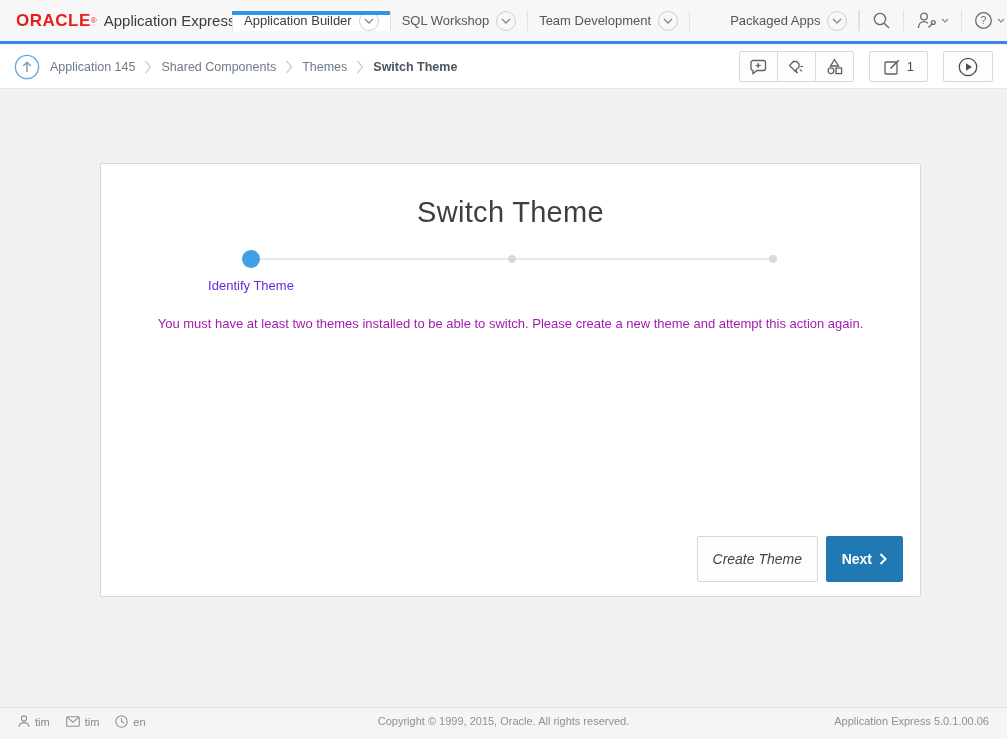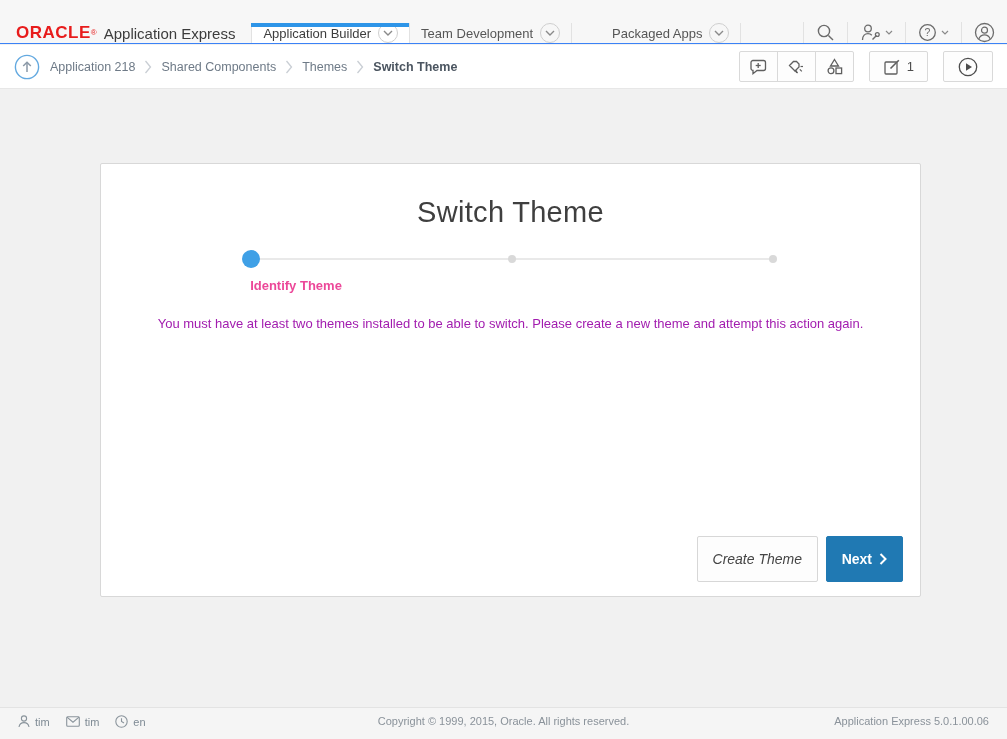--- a/index.html
+++ b/index.html
@@ -13,22 +13,22 @@
   body{
     font-family:"Liberation Sans","DejaVu Sans",sans-serif;
     background:#f1f1f1;
     position:relative;
     color:#404040;
   }
 
   
   .header{
     position:absolute;top:0;left:0;width:1007px;height:44px;
-    background:#f7f7f7;border-bottom:1px solid #3b82f6;
-    display:flex;align-items:flex-end;
+    background:#f7f7f7;border-bottom:3px solid #3b82f6;
+    display:flex;align-items:center;
   }
   .logo{display:flex;align-items:center;padding:0 16px;min-width:232px;}
   .logo-brand{color:var(--oracle-red);font-weight:bold;font-size:17px;letter-spacing:.5px;}
   .logo-reg{color:var(--oracle-red);font-size:8px;vertical-align:top;line-height:10px;}
   .logo-product{color:#3c3c3c;font-size:15px;margin-left:7px;white-space:nowrap;}
   .tabs{display:flex;align-items:stretch;flex-shrink:1;}
   .tab{
     position:relative;display:flex;align-items:center;gap:7px;
     padding:0 11px;border-left:1px solid #e2e2e2;cursor:pointer;
     font-size:13px;color:#565656;white-space:nowrap;
@@ -85,21 +85,21 @@
   .progress-line{position:absolute;top:94px;left:150px;width:522px;height:2px;background:#e9e9e9;}
   .dot-active{
     position:absolute;top:86px;left:141px;width:18px;height:18px;border-radius:50%;
     background:var(--wizard-dot-blue);
   }
   .dot-pending{position:absolute;width:8px;height:8px;border-radius:50%;background:#d9d9d9;top:91px;}
   .dot-mid{left:407px;}
   .dot-end{left:668px;}
   .step-label{
     position:absolute;top:114px;left:150px;transform:translateX(-50%);
-    font-size:13px;font-weight:bold;color:#ec4899;white-space:nowrap;margin-left:45px;
+    font-size:13px;font-weight:normal;color:#6d28d9;white-space:nowrap;
   }
   .wizard-msg{
     position:absolute;top:152px;left:0;width:100%;
     text-align:center;font-size:13px;color:#a21caf;
   }
   .btn{
     position:absolute;top:372px;height:46px;
     display:inline-flex;align-items:center;justify-content:center;gap:7px;
     background:#fdfdfd;border:1px solid #d7d7d7;border-radius:2px;
     font-size:14px;color:#454545;cursor:pointer;padding:0 15px;
@@ -131,20 +131,28 @@
 <div class="header">
   <div class="logo">
     <span class="logo-brand">ORACLE</span>
       <span class="logo-reg">®</span>
     <span class="logo-product">Application Express</span>
   </div>
 
   <div class="tabs">
     <div class="tab active">
       <span>Application Builder</span>
+      <span class="circle-chev">
+        <svg width="10" height="6" viewBox="0 0 10 6">
+            <polyline points="1,1 5,5 9,1" fill="none" stroke="#8a8a8a" stroke-width="1.4"></polyline>
+          </svg>
+      </span>
+    </div>
+    <div class="tab">
+      <span>SQL Workshop</span>
       <span class="circle-chev">
         <svg width="10" height="6" viewBox="0 0 10 6">
             <polyline points="1,1 5,5 9,1" fill="none" stroke="#8a8a8a" stroke-width="1.4"></polyline>
           </svg>
       </span>
     </div>
     <div class="tab">
       <span>Team Development</span>
       <span class="circle-chev">
         <svg width="10" height="6" viewBox="0 0 10 6">
@@ -217,21 +225,21 @@
     <span>
       <svg width="26" height="26" viewBox="0 0 26 26">
           <circle cx="13" cy="13" r="11.6" fill="none" stroke="#63a9e0" stroke-width="1.4"></circle>
           <line x1="13" y1="18" x2="13" y2="9" stroke="#8b99a7" stroke-width="1.5"></line>
           <polyline points="9.2,12 13,8.2 16.8,12" fill="none" stroke="#8b99a7" stroke-width="1.5"></polyline>
         </svg>
     </span>
   </button>
 
   <div class="crumbs">
-    <a class="crumb">Application 218</a>
+    <a class="crumb">Application 145</a>
     <span class="crumb-sep">
         <svg width="8" height="14" viewBox="0 0 8 14">
           <polyline points="1.5,1 6.5,7 1.5,13" fill="none" stroke="#c9ced4" stroke-width="1.3"></polyline>
         </svg>
       </span>
     <a class="crumb">Shared Components</a>
     <span class="crumb-sep">
         <svg width="8" height="14" viewBox="0 0 8 14">
           <polyline points="1.5,1 6.5,7 1.5,13" fill="none" stroke="#c9ced4" stroke-width="1.3"></polyline>
         </svg>

